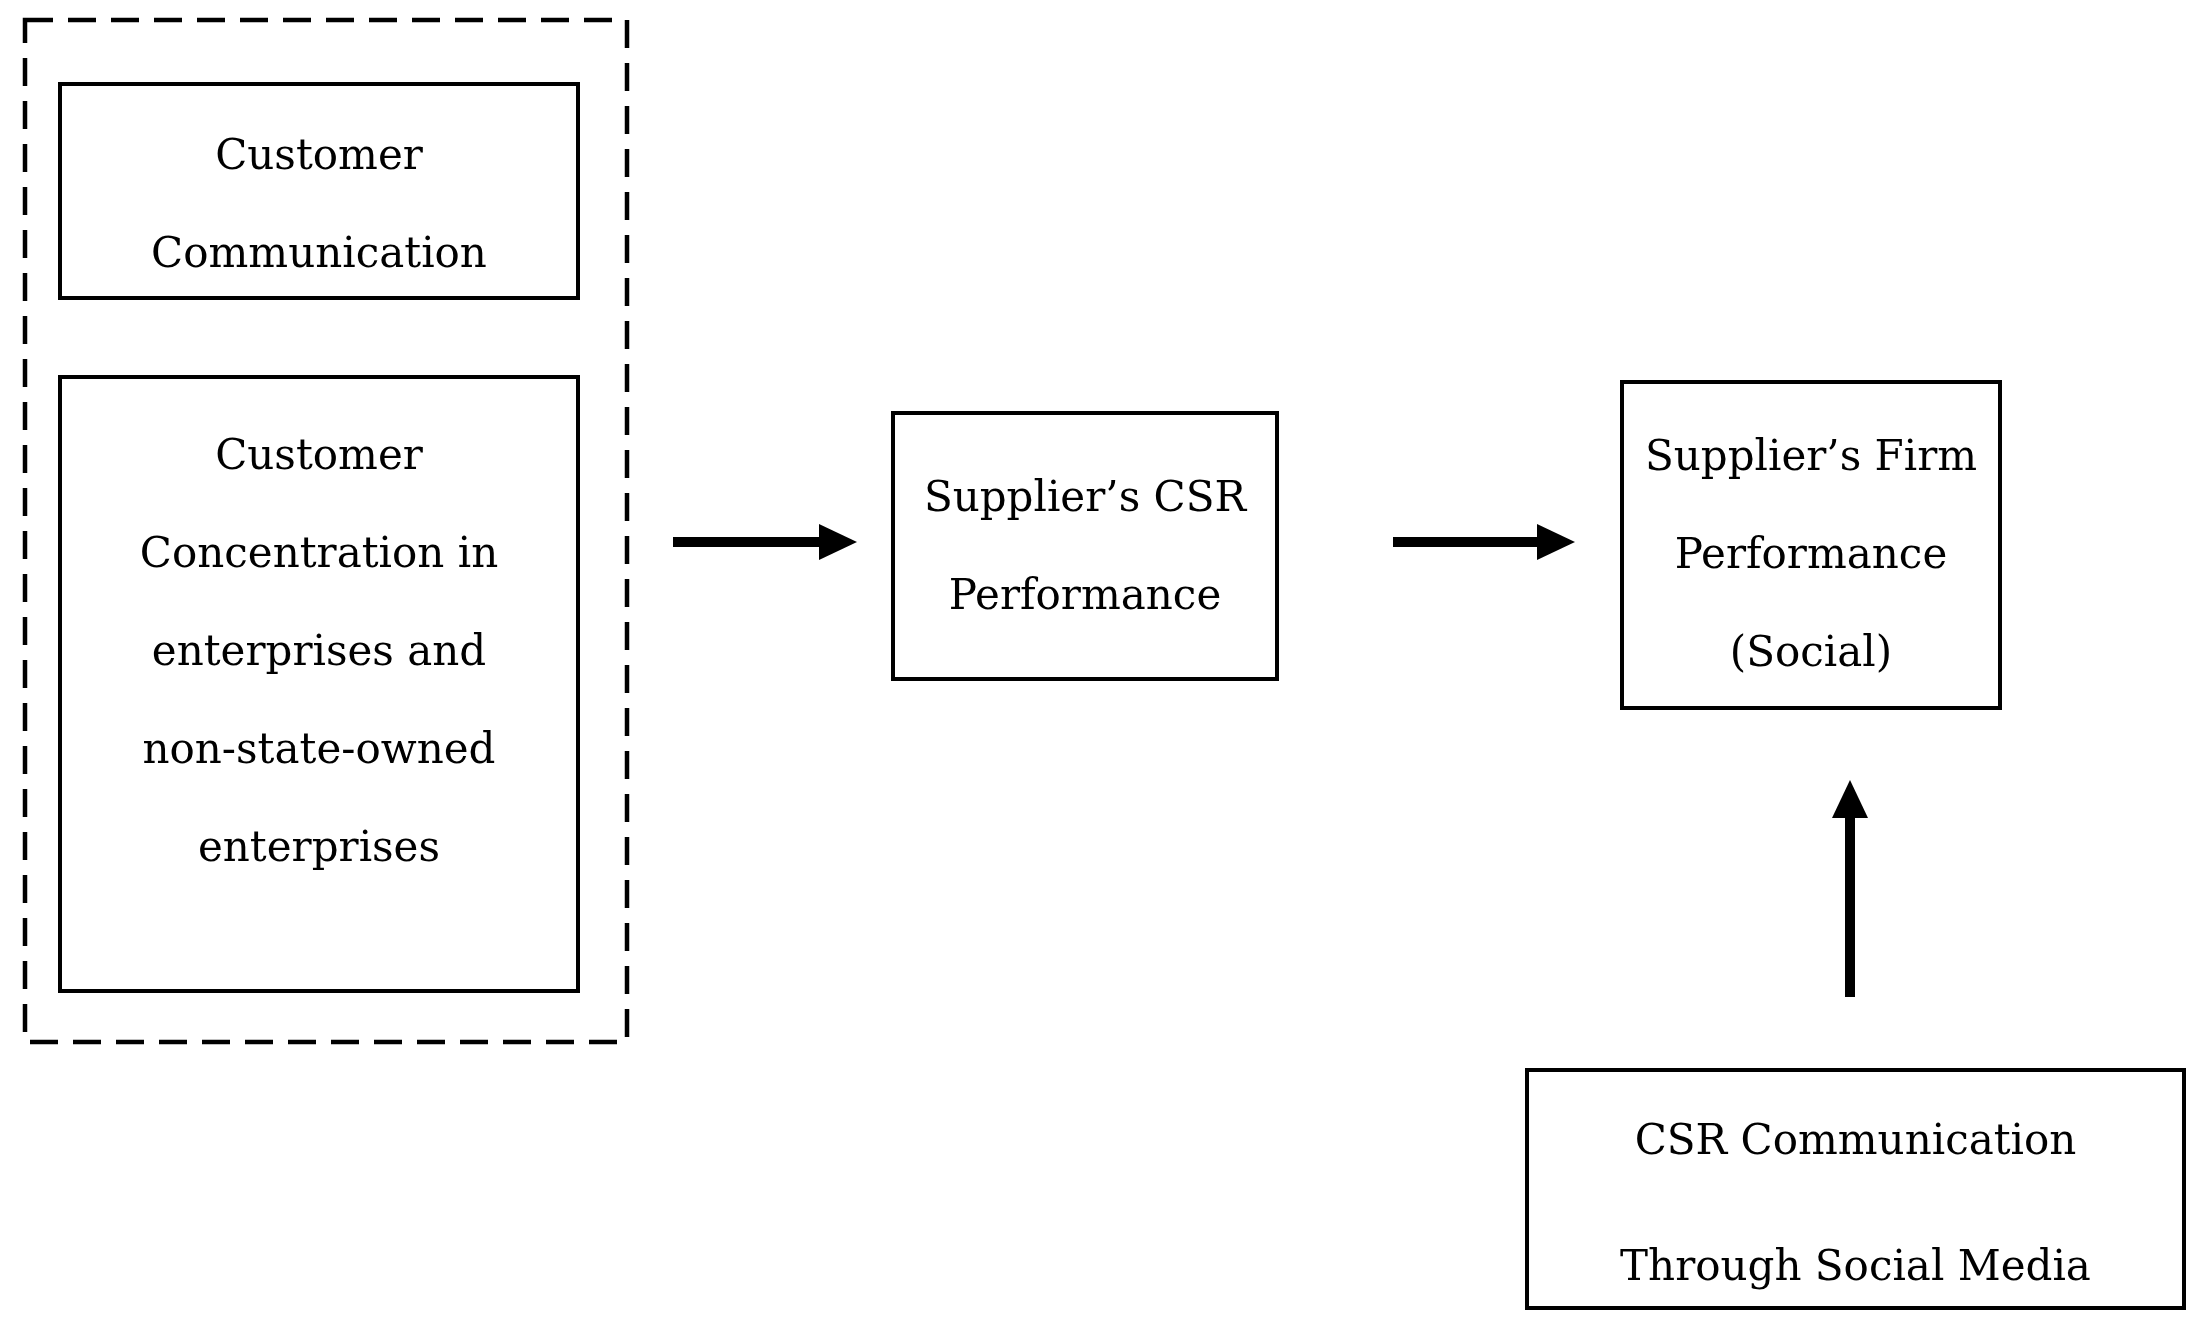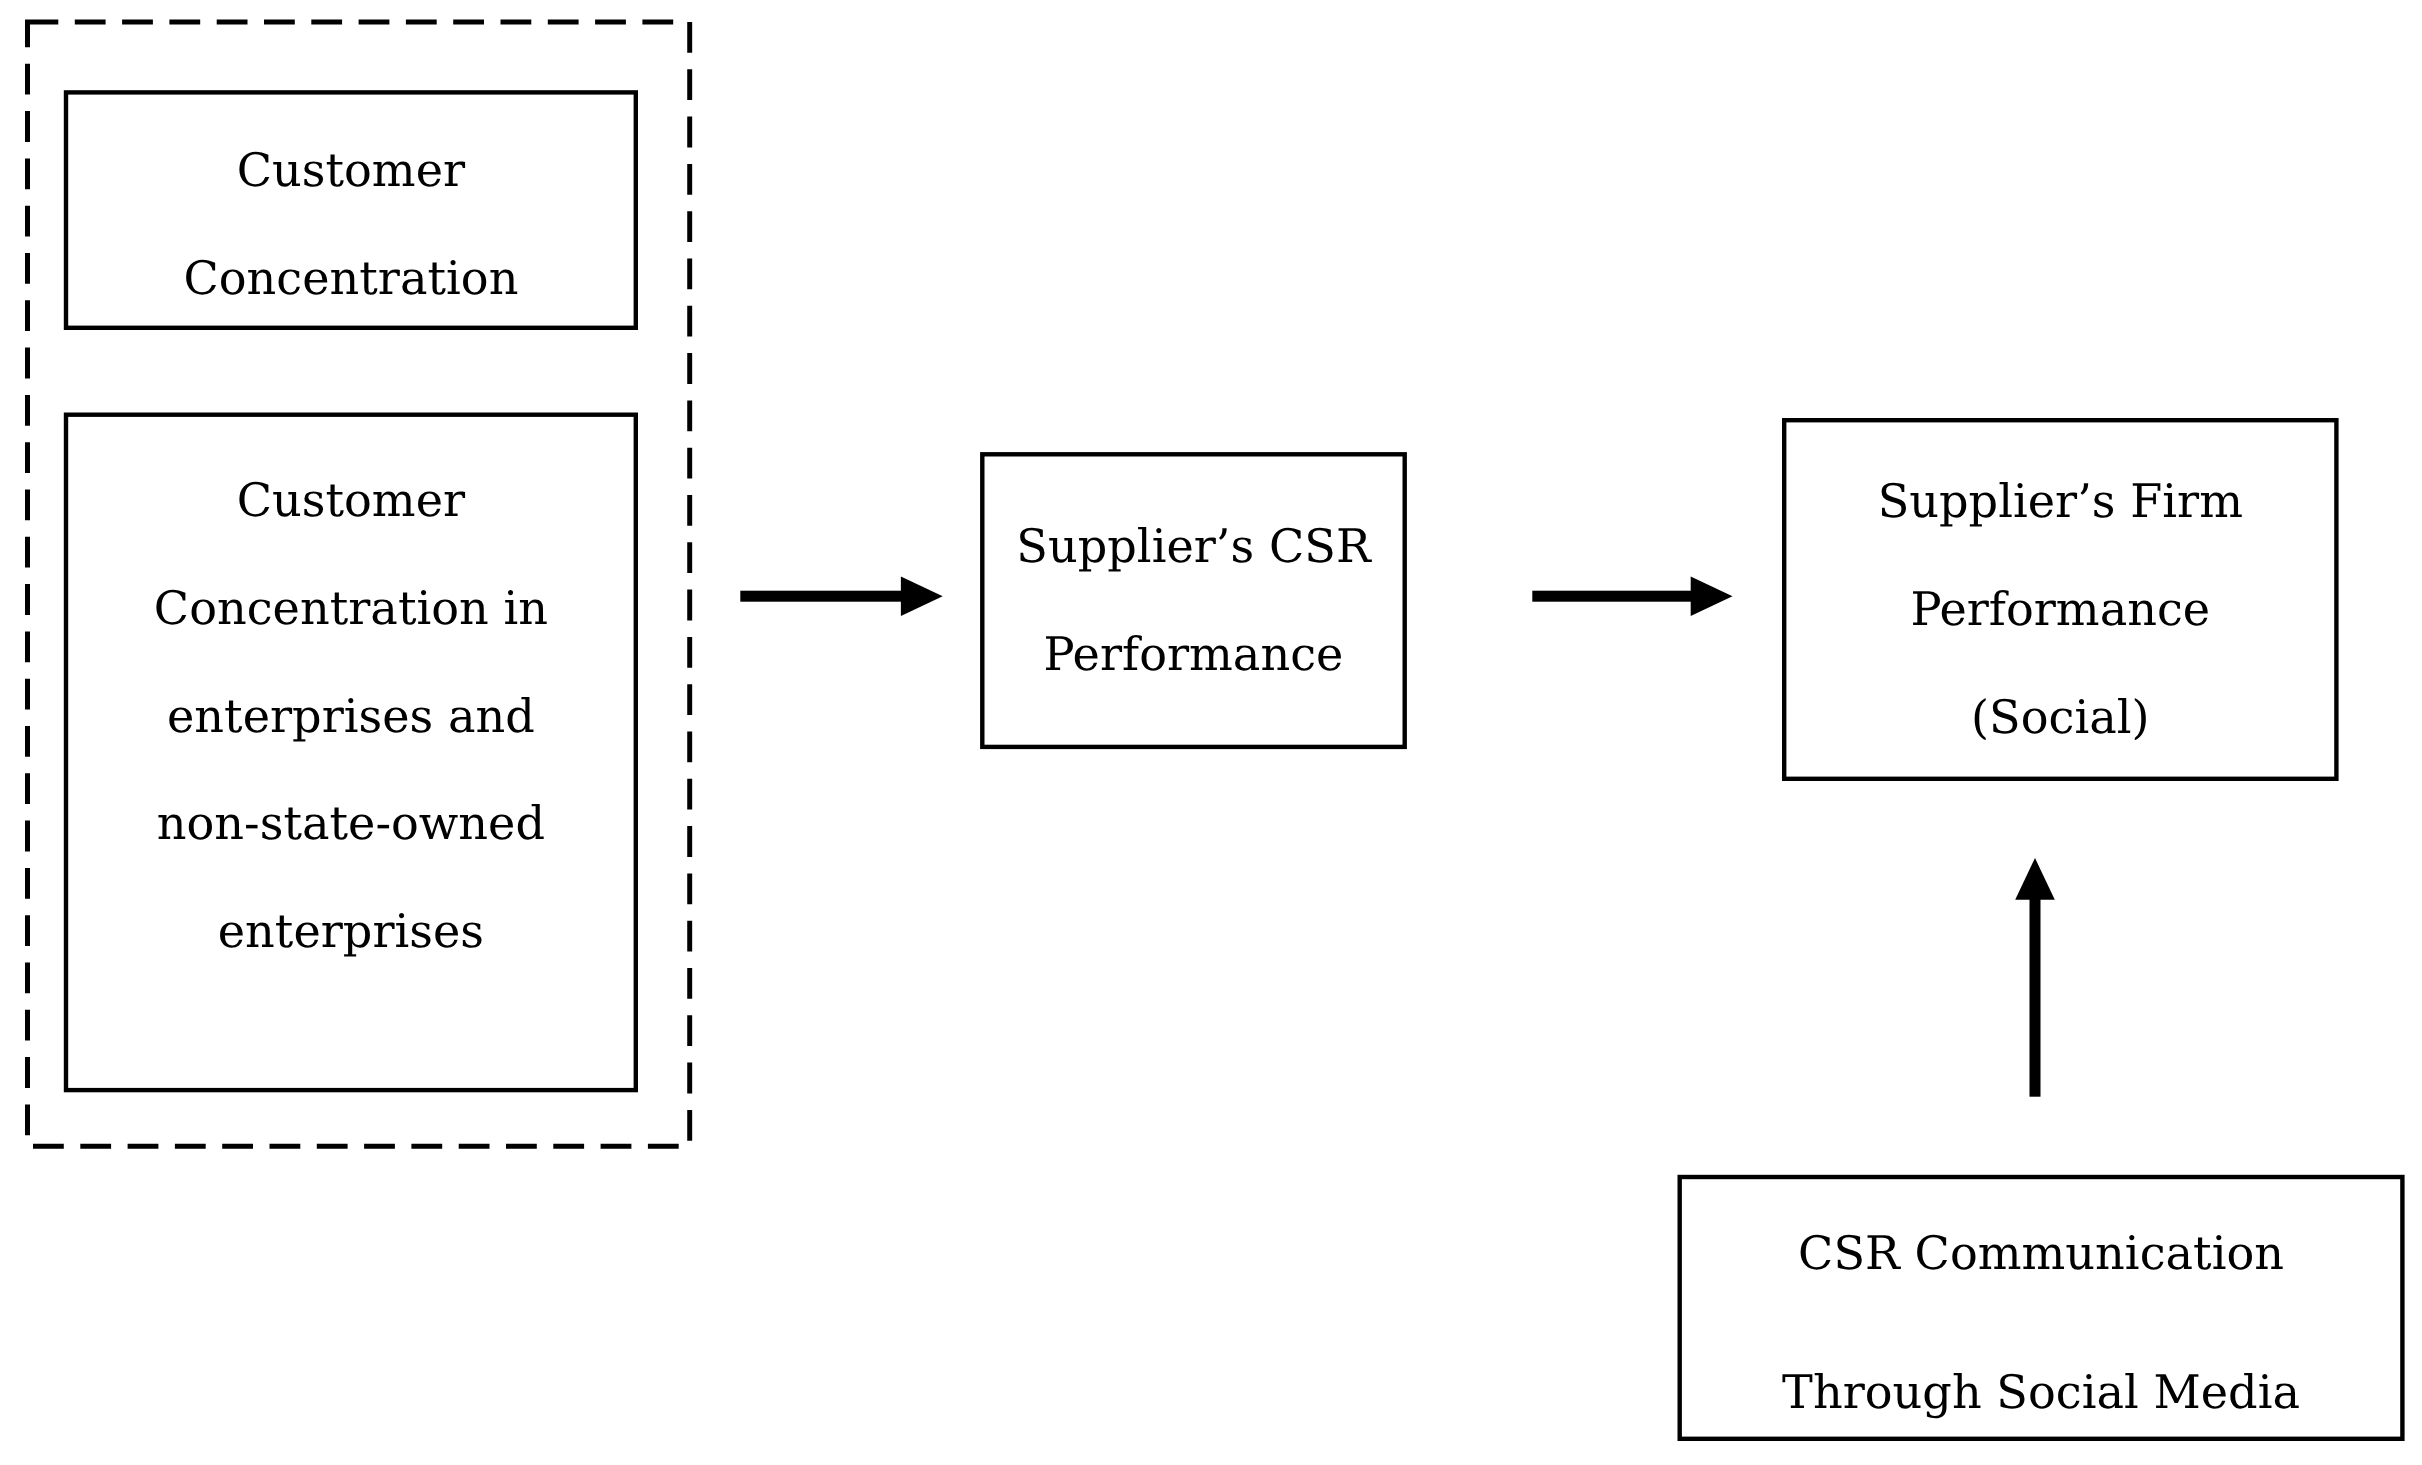--- a/index.html
+++ b/index.html
@@ -35,21 +35,21 @@
   }
   .node-box .line {
     display: block;
     line-height: 98px;
     height: 98px;
     white-space: nowrap;
   }
   #box-customer-concentration { left: 58px;  top: 82px;   width: 522px; height: 218px; padding-top: 20px; }
   #box-customer-concentration-ownership { left: 58px; top: 375px; width: 522px; height: 618px; padding-top: 27px; }
   #box-supplier-csr { left: 891px; top: 411px; width: 388px; height: 270px; padding-top: 33px; }
-  #box-supplier-firm { left: 1620px; top: 380px; width: 506px; height: 330px; padding-top: 23px; }
+  #box-supplier-firm { left: 1620px; top: 380px; width: 382px; height: 330px; padding-top: 23px; }
   #box-csr-communication { left: 1525px; top: 1068px; width: 661px; height: 242px; padding-top: 19px; gap: 28px; }
 
   .arrow-shaft-h {
     position: absolute;
     height: 10px;
     background: #000000;
   }
   .arrow-head-right {
     position: absolute;
     width: 0; height: 0;
@@ -80,21 +80,21 @@
 <body>
 
 <div id="canvas">
 
   <svg class="dashed-group-svg" width="610" height="1030">
     <rect x="4" y="4" width="602" height="1022" fill="none" stroke="#000000" stroke-width="4.5" stroke-dasharray="28 15"></rect>
   </svg>
 
   <div class="node-box" id="box-customer-concentration">
     <span class="line">Customer</span>
-    <span class="line">Concentration</span>
+    <span class="line">Communication</span>
   </div>
 
   <div class="node-box" id="box-customer-concentration-ownership">
     <span class="line">Customer</span>
     <span class="line">Concentration in</span>
     <span class="line">enterprises and</span>
     <span class="line">non-state-owned</span>
     <span class="line">enterprises</span>
   </div>
 

